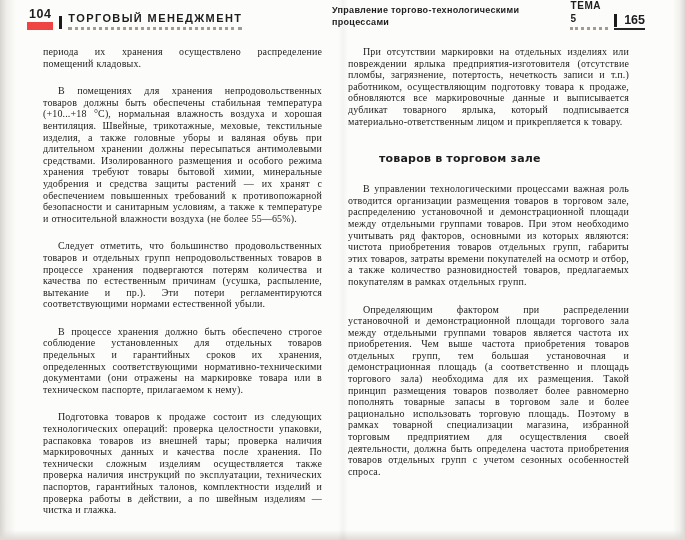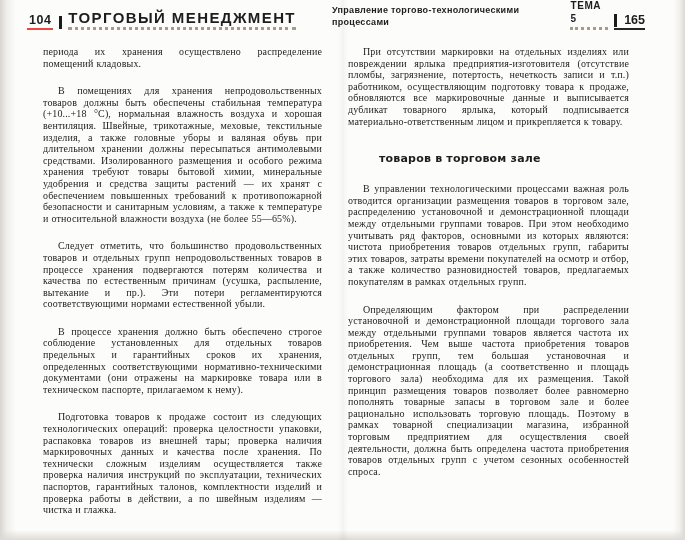--- a/index.html
+++ b/index.html
@@ -42,32 +42,32 @@
     font-weight: bold;
     display: flex;
     align-items: flex-end;
     height: 18px;
   }
   .header-right { justify-content: flex-end; }
   .pageno {
     font-size: 12.5px;
     letter-spacing: 0.5px;
     line-height: 14px;
-    border-bottom: 2px solid #ef4444;
+    border-bottom: 8px solid #ef4444;
     padding: 0 2px 1px 2px;
   }
   .vbar {
     display: inline-block;
     width: 3px;
     height: 13px;
     background: #1b1b1b;
     margin: 0 6px 1px 6px;
   }
   .book-title {
-    font-size: 15px;
+    font-size: 11px;
     letter-spacing: 1.4px;
     line-height: 12px;
     padding-bottom: 3px;
     border-bottom: 3px dotted #a49a90;
   }
   .running-title {
     font-size: 9px;
     letter-spacing: 0.3px;
     line-height: 12px;
     padding-bottom: 2px;

